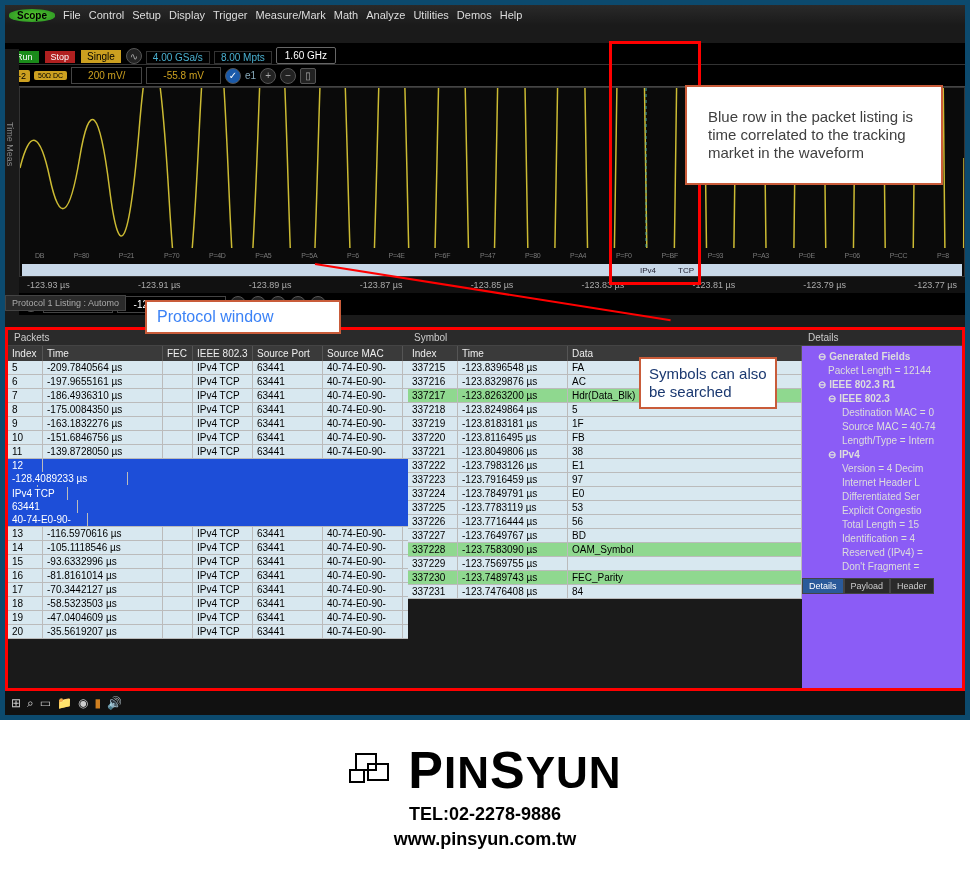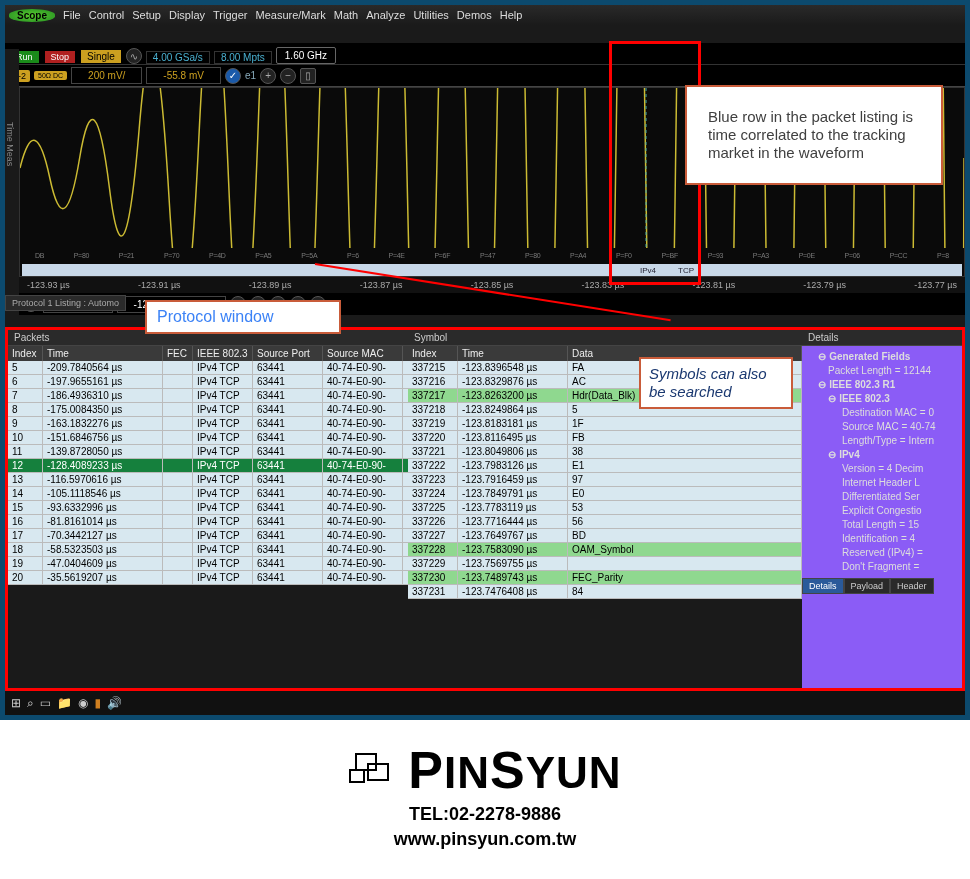--- a/index.html
+++ b/index.html
@@ -33,39 +33,39 @@
 .lower{position:absolute;top:322px;left:0;right:0;bottom:24px;display:flex;border:3px solid red;}
 .pane-packets{flex:0 0 400px;display:flex;flex-direction:column;}
 .pane-symbols{flex:1;display:flex;flex-direction:column;}
 .pane-details{flex:0 0 160px;background:#8b5cf6;font-size:10px;}
 .pane-hdr{background:#2a2a2a;color:#ccc;font-size:10px;padding:2px 6px;border-bottom:1px solid #444;}
 .grid-hdr{background:#3a3a3a;color:#eee;font-size:10px;display:flex;}
 .grid-hdr div{padding:2px 4px;border-right:1px solid #555;}
 .grid-body{flex:1;overflow:hidden;font-size:10px;}
 .grow{display:flex;background:#d8e8f0;color:#000;border-bottom:1px solid #bbb;}
 .grow div{padding:1px 4px;border-right:1px solid #bbb;overflow:hidden;white-space:nowrap;}
-.grow.sel{background:#15803d;color:#fff;}
+.grow.sel{background:#1d4ed8;color:#fff;flex-direction:column;}
 .grow.hl{background:#8fd88f;}
 .c-idx{width:35px;}
 .c-time{width:120px;}
 .c-fec{width:30px;}
 .c-ieee{width:60px;}
 .c-port{width:70px;}
 .c-mac{width:80px;}
 .s-idx{width:50px;}
 .s-time{width:110px;}
 .s-data{flex:1;}
 .details-body{padding:4px 6px;font-size:10px;color:#ddd;line-height:1.4;}
 .tree-item{padding-left:10px;}
 .tree-sub{padding-left:20px;}
 .tree-sub2{padding-left:34px;}
 .details-tabs{display:flex;font-size:9px;}
 .details-tab{padding:2px 6px;background:#2a2a2a;border:1px solid #444;}
 .details-tab.active{background:#2a5a9a;color:#fff;}
-.annot-callout2{position:absolute;top:352px;left:634px;width:154px;background:#fff;color:#1a3870;border:2px solid #c95c3a;padding:6px 8px;font-size:15px;line-height:1.2;z-index:10;font-style:italic;}
+.annot-callout2{position:absolute;top:352px;left:634px;width:138px;background:#fff;color:#1a3870;border:2px solid #c95c3a;padding:6px 8px;font-size:15px;line-height:1.2;z-index:10;}
 .taskbar{position:absolute;bottom:0;left:0;right:0;height:24px;background:#111;display:flex;align-items:center;gap:6px;padding:0 6px;}
 .taskbar span{font-size:12px;color:#ccc;}
 .branding{width:970px;text-align:center;padding:20px 0 30px;}
 .pinsyun{font-family:Arial,sans-serif;font-weight:900;font-size:44px;letter-spacing:1px;display:inline-flex;align-items:center;}
 .pinsyun-icon{display:inline-block;}
 .brand-contact{font-weight:bold;font-size:18px;margin-top:4px;}
 </style>
 </head>
 <body>
 

